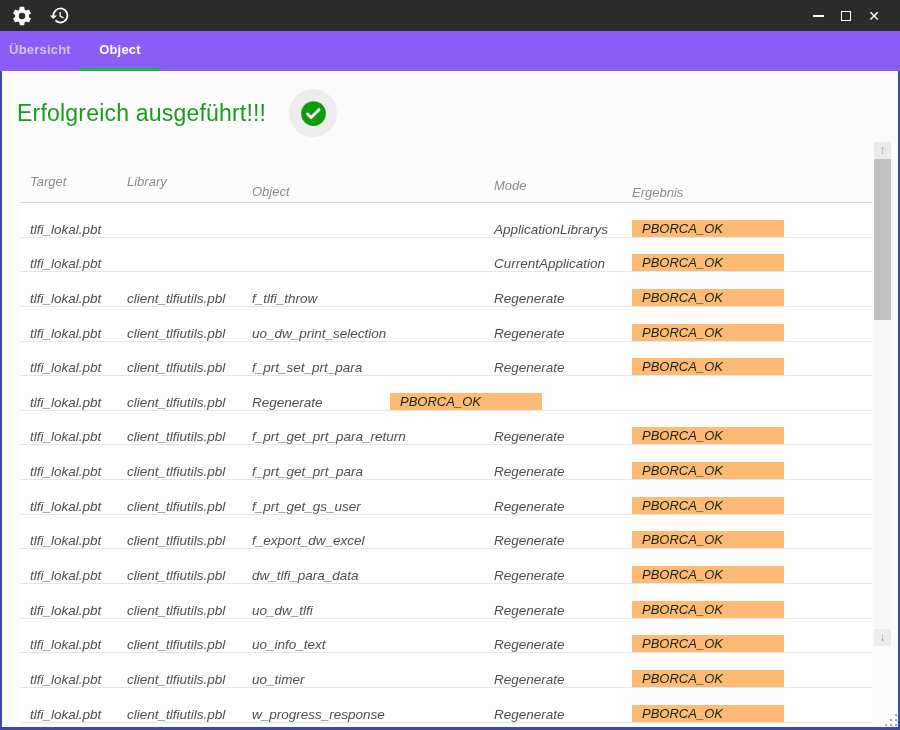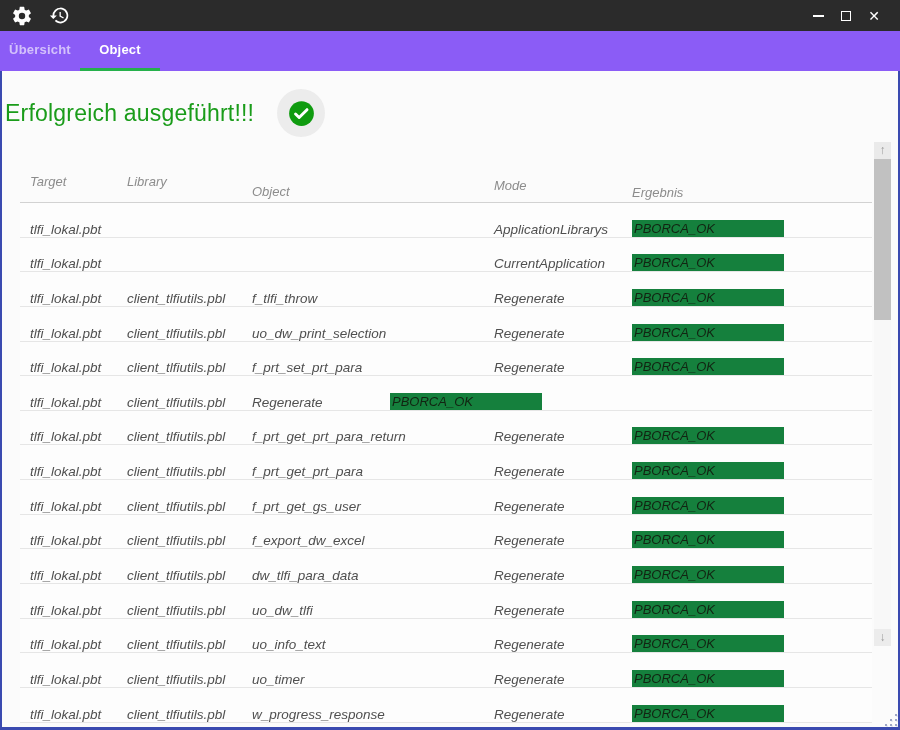--- a/index.html
+++ b/index.html
@@ -30,21 +30,21 @@
   .tab {
     min-width: 80px; height: 40px; display: flex; align-items: center; justify-content: center;
     font-size: 13px; font-weight: bold; letter-spacing: .2px;
     color: rgba(255,255,255,.62); border-bottom: 3px solid transparent; padding: 0 4px;
   }
   .tab.active { color: #ffffff; border-bottom-color: #25b04b; }
 
   
   .content { position: relative; height: 656px; background: #fbfbfb; }
 
-  .status-row { position: absolute; left: 3px; top: 18px; display: flex; align-items: center; }
+  .status-row { position: absolute; left: 15px; top: 18px; display: flex; align-items: center; }
   .status-title { font-size: 23px; color: #1a9c1a; letter-spacing: .2px; }
   .status-badge-circle {
     width: 48px; height: 48px; border-radius: 50%; background: #ececec;
     margin-left: 23px; display: flex; align-items: center; justify-content: center;
   }
 
   
   .table { position: absolute; left: 18px; top: 90px; width: 852px; font-style: italic; }
   .thead {
     height: 42px; display: flex; align-items: center; padding-left: 10px;
@@ -54,21 +54,21 @@
     height: 34.65px; display: flex; align-items: flex-end; padding-left: 10px;
     border-bottom: 1px solid #e6e6e6; font-size: 13.5px; color: #4f4f4f; background: #fdfdfd;
   }
   .col-target { width: 97px; }
   .col-library { width: 125px; }
   .col-object { width: 242px; margin-top: 19px; }
   .col-mode { width: 138px; margin-top: 7px; }
   .col-result { flex: 1; margin-top: 22px; }
   .result-badge {
     display: block; width: 152px; height: 17px; line-height: 17px;
-    background: #15803d; color: #122412; font-size: 13px; padding-left: 2px;
+    background: #fdba74; color: #122412; font-size: 13px; padding-left: 10px;
     overflow: hidden; white-space: nowrap;
   }
 
   
   .scrollbar { position: absolute; left: 872px; top: 142px; width: 17px; height: 504px; background: #f8f8f8; }
   .sb-btn {
     position: absolute; left: 0; width: 17px; height: 17px; background: #eaeaea;
     color: #9b9b9b; font-size: 12px; line-height: 17px; text-align: center; user-select: none;
   }
   .sb-up { top: 0; }

